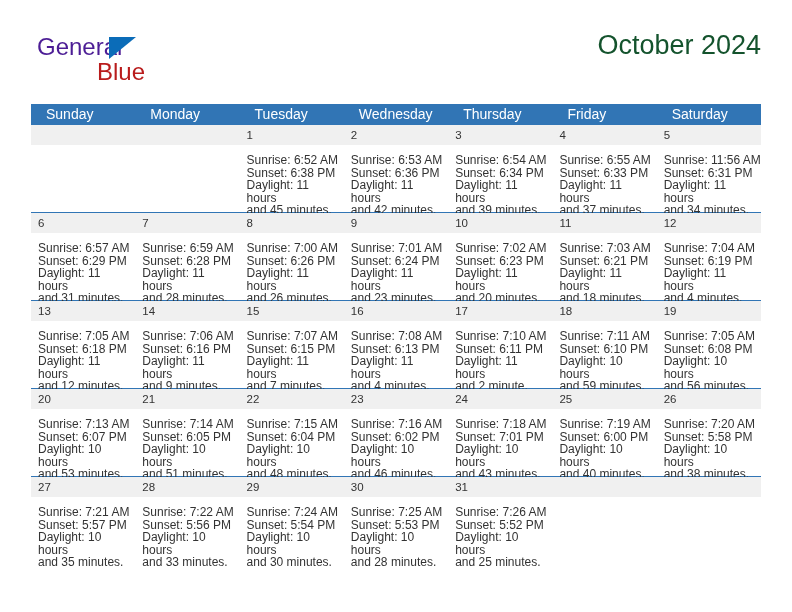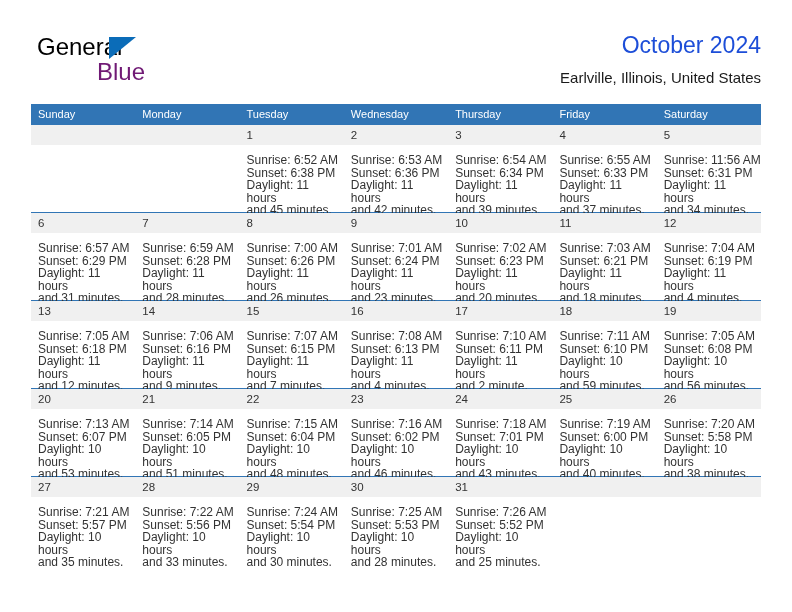--- a/index.html
+++ b/index.html
@@ -37,52 +37,52 @@
     top: 6px;
     width: 220px;
     height: 60px;
   }
   .brand-general {
     position: absolute;
     left: 0;
     top: 0;
     font-size: 24px;
     letter-spacing: 0px;
-    color: #000000;
+    color: #4c1d95;
     font-family: "Liberation Sans", sans-serif;
     line-height: 26px;
   }
   .brand-tri {
     position: absolute;
     left: 72px;
     top: 3px;
     width: 0;
     height: 0;
     border-left: 27px solid #0b6cb8;
     border-bottom: 22px solid transparent;
   }
   .brand-blue {
     position: absolute;
     left: 60px;
     top: 25px;
     font-size: 24px;
-    color: #701a75;
+    color: #b91c1c;
     font-family: "Liberation Sans", sans-serif;
     line-height: 26px;
   }
 
   .titles {
     position: absolute;
     right: 0;
     top: 0;
     text-align: right;
   }
   .cal-title {
-    font-size: 23px;
-    color: #1d4ed8;
+    font-size: 27px;
+    color: #14532d;
     line-height: 34px;
     white-space: nowrap;
   }
   .cal-subtitle {
     font-size: 15px;
     color: #1a1a1a;
     line-height: 22px;
     margin-top: 5px;
     white-space: nowrap;
   }
@@ -93,24 +93,24 @@
     top: 104px;
     left: 31px;
     width: 730px;
     border-collapse: collapse;
     table-layout: fixed;
   }
 
   .cal th {
     background: #3175b5;
     color: #ffffff;
-    font-size: 11px;
+    font-size: 14px;
     font-weight: normal;
     text-align: left;
-    padding: 4px 0 4px 7px;
+    padding: 4px 0 4px 15px;
     height: 13px;
     line-height: 13px;
     border: none;
   }
 
   .cal td {
     vertical-align: top;
     padding: 0;
     border: none;
     width: 104.28px;
@@ -163,21 +163,20 @@
   <div class="header">
 
     <div class="brand">
       <span class="brand-general">General</span>
       <span class="brand-tri"></span>
       <span class="brand-blue">Blue</span>
     </div>
 
     <div class="titles">
       <div class="cal-title">October 2024</div>
-      <div class="cal-subtitle">Earlville, Illinois, United States</div>
     </div>
 
   </div>
 
   <table class="cal">
     <thead>
       <tr>
         <th>Sunday</th>
         <th>Monday</th>
         <th>Tuesday</th>

